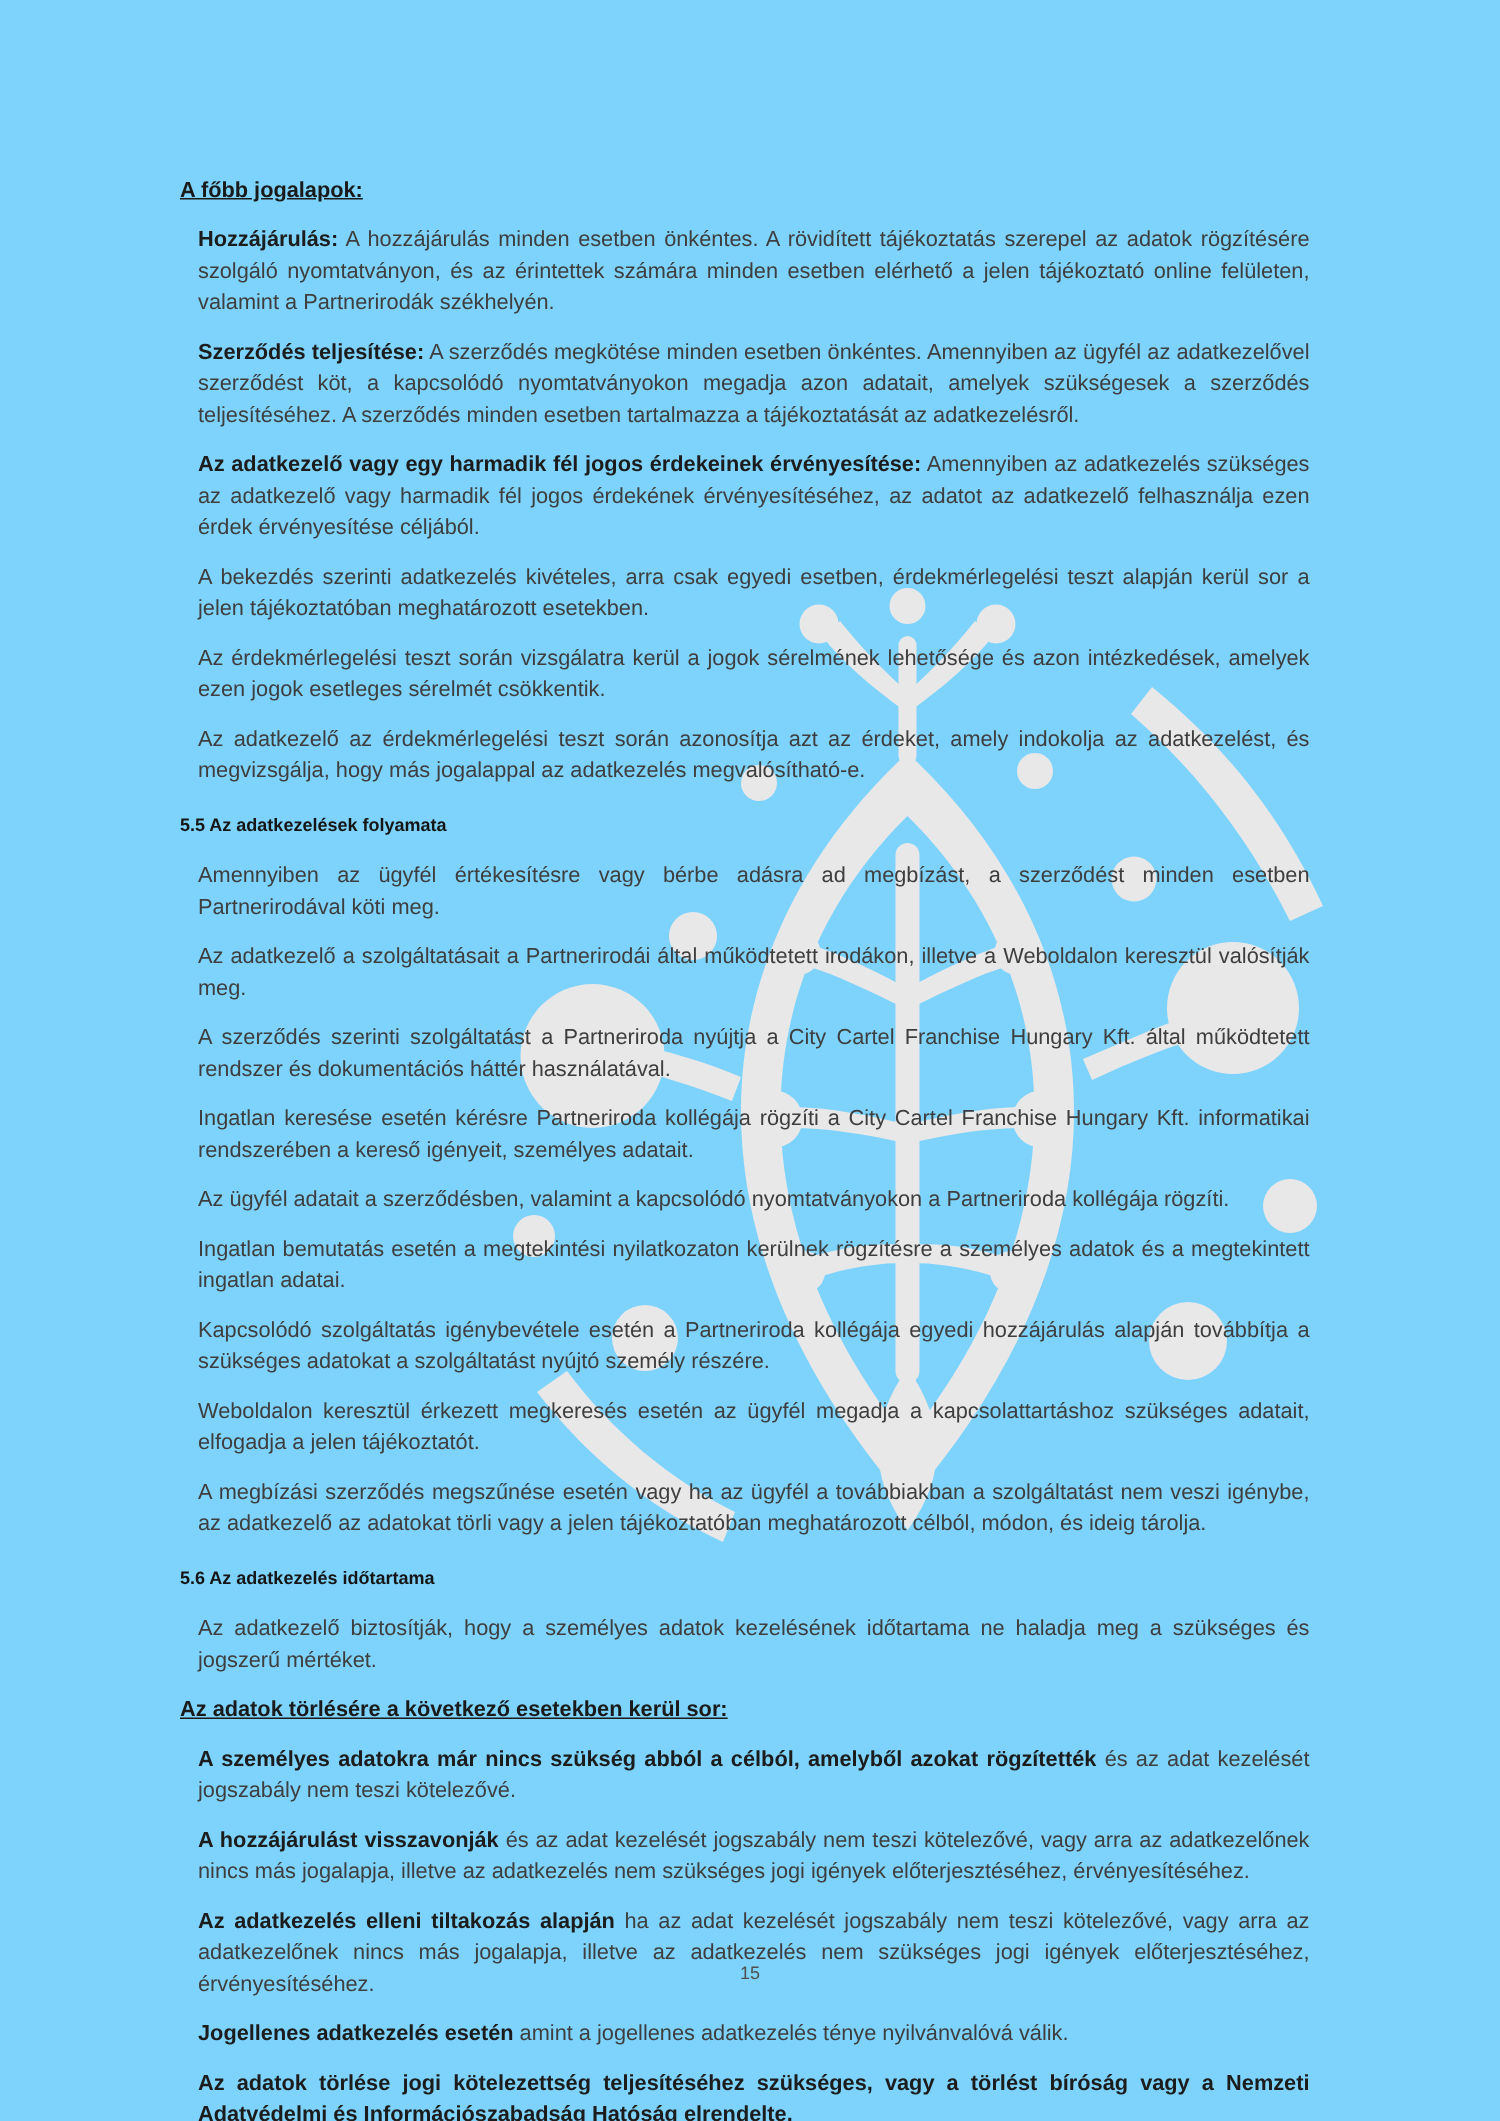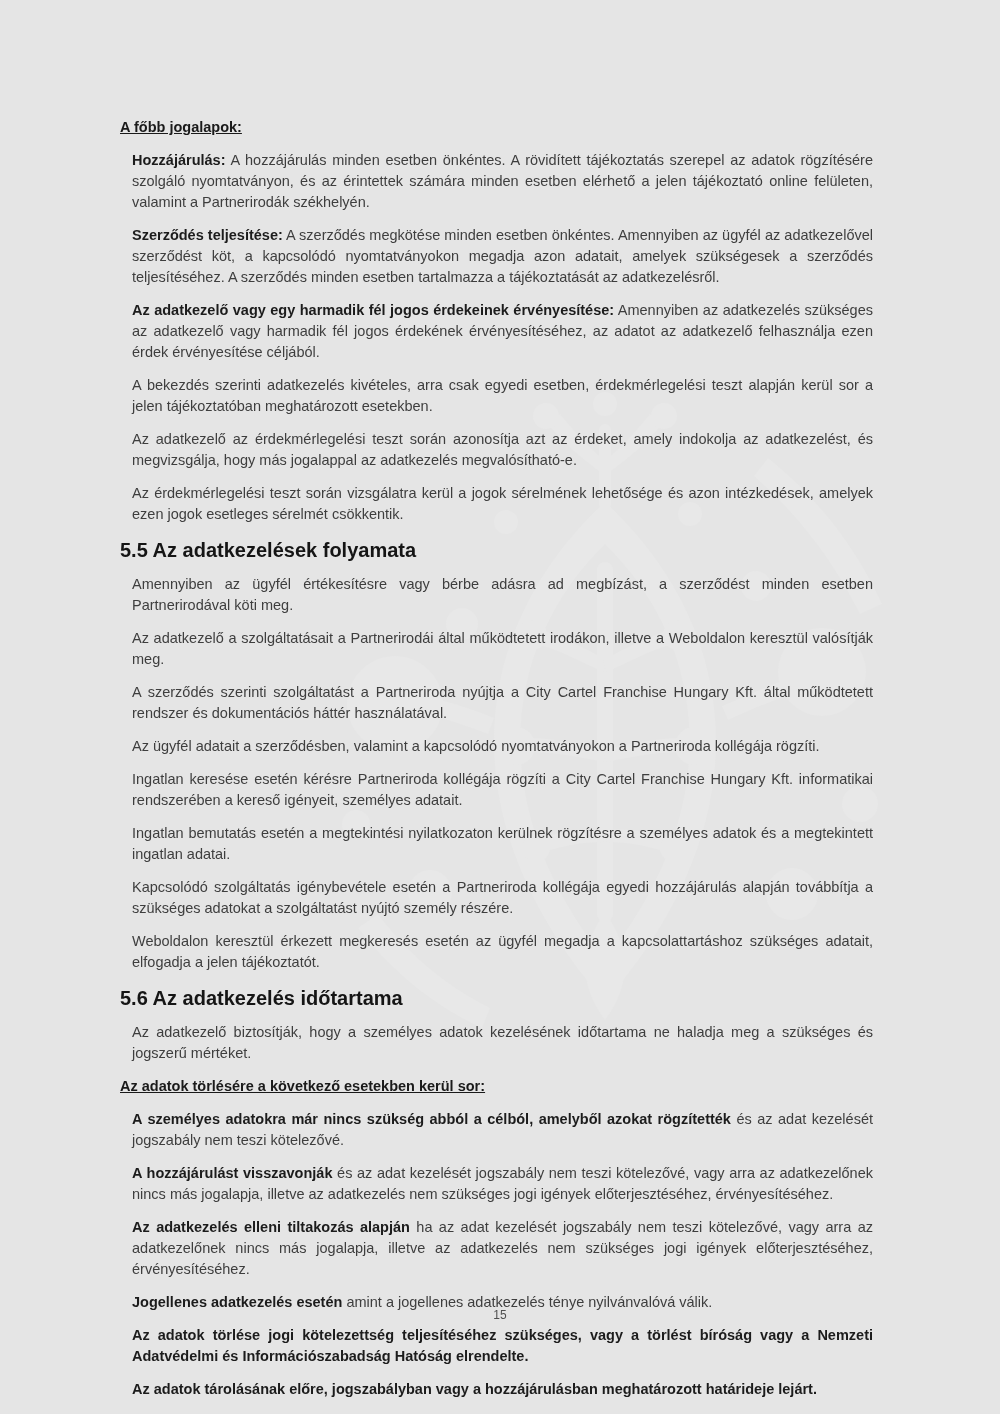--- a/index.html
+++ b/index.html
@@ -1,20 +1,20 @@
 <!DOCTYPE html>
 <html><head>
 <meta charset="utf-8">
 <style>
   html,body{margin:0;padding:0;background:#ffffff;}
   .page{
     position:relative;
     width:1000px;
     height:1414px;
-    background:#e5e5e5;
+    background:#7dd3fc;
     font-family:"Liberation Sans", sans-serif;
     overflow:hidden;
   }
   .watermark{
     position:absolute;
     left:300px;
     top:372px;
     width:620px;
     height:665px;
     z-index:0;
@@ -35,21 +35,21 @@
   .para strong{color:#1c1c1c;font-weight:bold;}
   .bold-underline{
     margin:0;
     font-weight:bold;
     text-decoration:underline;
     color:#1a1a1a;
     text-align:left;
   }
   .section-heading{
     margin:13px 0 4px 0;
-    font-size:20px;
+    font-size:12px;
     line-height:24px;
     font-weight:bold;
     color:#151515;
     text-align:left;
   }
   .footer-pagenum{
     position:absolute;
     left:0;
     right:0;
     top:1308px;
@@ -113,33 +113,34 @@
   </svg>
 
   <div class="content">
 
     <p class="bold-underline">A főbb jogalapok:</p>
 
     <p class="para"><strong>Hozzájárulás:</strong><span> A hozzájárulás minden esetben önkéntes.  A rövidített tájékoztatás szerepel az adatok rögzítésére szolgáló nyomtatványon, és az érintettek számára minden esetben elérhető a jelen tájékoztató online felületen, valamint a Partnerirodák székhelyén.</span></p>
     <p class="para"><strong>Szerződés teljesítése:</strong><span> A szerződés megkötése minden esetben önkéntes. Amennyiben az ügyfél az adatkezelővel szerződést köt, a kapcsolódó nyomtatványokon megadja azon adatait, amelyek szükségesek a szerződés teljesítéséhez. A szerződés minden esetben tartalmazza a tájékoztatását az adatkezelésről.</span></p>
     <p class="para"><strong>Az adatkezelő vagy egy harmadik fél jogos érdekeinek érvényesítése:</strong><span> Amennyiben az adatkezelés szükséges az adatkezelő vagy harmadik fél jogos érdekének érvényesítéséhez, az adatot az adatkezelő felhasználja ezen érdek érvényesítése céljából.</span></p>
     <p class="para"><strong></strong><span>A bekezdés szerinti adatkezelés kivételes, arra csak egyedi esetben, érdekmérlegelési teszt alapján kerül sor a jelen tájékoztatóban meghatározott esetekben.</span></p>
+    <p class="para"><strong></strong><span>Az érdekmérlegelési teszt során vizsgálatra kerül a jogok sérelmének lehetősége és azon intézkedések, amelyek ezen jogok esetleges sérelmét csökkentik.</span></p>
     <p class="para"><strong></strong><span>Az adatkezelő az érdekmérlegelési teszt során azonosítja azt az érdeket, amely indokolja az adatkezelést, és megvizsgálja, hogy más jogalappal az adatkezelés megvalósítható-e.</span></p>
-    <p class="para"><strong></strong><span>Az érdekmérlegelési teszt során vizsgálatra kerül a jogok sérelmének lehetősége és azon intézkedések, amelyek ezen jogok esetleges sérelmét csökkentik.</span></p>
 
     <h2 class="section-heading">5.5 Az adatkezelések folyamata</h2>
 
     <p class="para"><span>Amennyiben az ügyfél értékesítésre vagy bérbe adásra ad megbízást, a szerződést minden esetben Partnerirodával köti meg.</span></p>
     <p class="para"><span>Az adatkezelő a szolgáltatásait a Partnerirodái által működtetett irodákon, illetve a Weboldalon keresztül valósítják meg.</span></p>
     <p class="para"><span>A szerződés szerinti szolgáltatást a Partneriroda nyújtja a City Cartel Franchise Hungary Kft. által működtetett rendszer és dokumentációs háttér használatával.</span></p>
+    <p class="para"><span>Ingatlan keresése esetén kérésre Partneriroda kollégája rögzíti a City Cartel Franchise Hungary Kft. informatikai rendszerében a kereső igényeit, személyes adatait.</span></p>
     <p class="para"><span>Az ügyfél adatait a szerződésben, valamint a kapcsolódó nyomtatványokon a Partneriroda kollégája rögzíti.</span></p>
-    <p class="para"><span>Ingatlan keresése esetén kérésre Partneriroda kollégája rögzíti a City Cartel Franchise Hungary Kft. informatikai rendszerében a kereső igényeit, személyes adatait.</span></p>
     <p class="para"><span>Ingatlan bemutatás esetén a megtekintési nyilatkozaton kerülnek rögzítésre a személyes adatok és a megtekintett ingatlan adatai.</span></p>
     <p class="para"><span>Kapcsolódó szolgáltatás igénybevétele esetén a Partneriroda kollégája egyedi hozzájárulás alapján továbbítja a szükséges adatokat a szolgáltatást nyújtó személy részére.</span></p>
     <p class="para"><span>Weboldalon keresztül érkezett megkeresés esetén az ügyfél megadja a kapcsolattartáshoz szükséges adatait, elfogadja a jelen tájékoztatót.</span></p>
+    <p class="para"><span>A megbízási szerződés megszűnése esetén vagy ha az ügyfél a továbbiakban a szolgáltatást nem veszi igénybe, az adatkezelő az adatokat törli vagy a jelen tájékoztatóban meghatározott célból, módon, és ideig tárolja.</span></p>
 
     <h2 class="section-heading">5.6 Az adatkezelés időtartama</h2>
 
     <p class="para"><span>Az adatkezelő biztosítják, hogy a személyes adatok kezelésének időtartama ne haladja meg a szükséges és jogszerű mértéket.</span></p>
 
     <p class="bold-underline">Az adatok törlésére a következő esetekben kerül sor:</p>
 
     <p class="para"><strong>A személyes adatokra már nincs szükség abból a célból, amelyből azokat rögzítették</strong><span> és az adat kezelését jogszabály nem teszi kötelezővé.</span></p>
     <p class="para"><strong>A hozzájárulást visszavonják</strong><span> és az adat kezelését jogszabály nem teszi kötelezővé, vagy arra az adatkezelőnek nincs más jogalapja, illetve az adatkezelés nem szükséges jogi igények előterjesztéséhez, érvényesítéséhez.</span></p>
     <p class="para"><strong>Az adatkezelés elleni tiltakozás alapján</strong><span> ha az adat kezelését jogszabály nem teszi kötelezővé, vagy arra az adatkezelőnek nincs más jogalapja, illetve az adatkezelés nem szükséges jogi igények előterjesztéséhez, érvényesítéséhez.</span></p>

